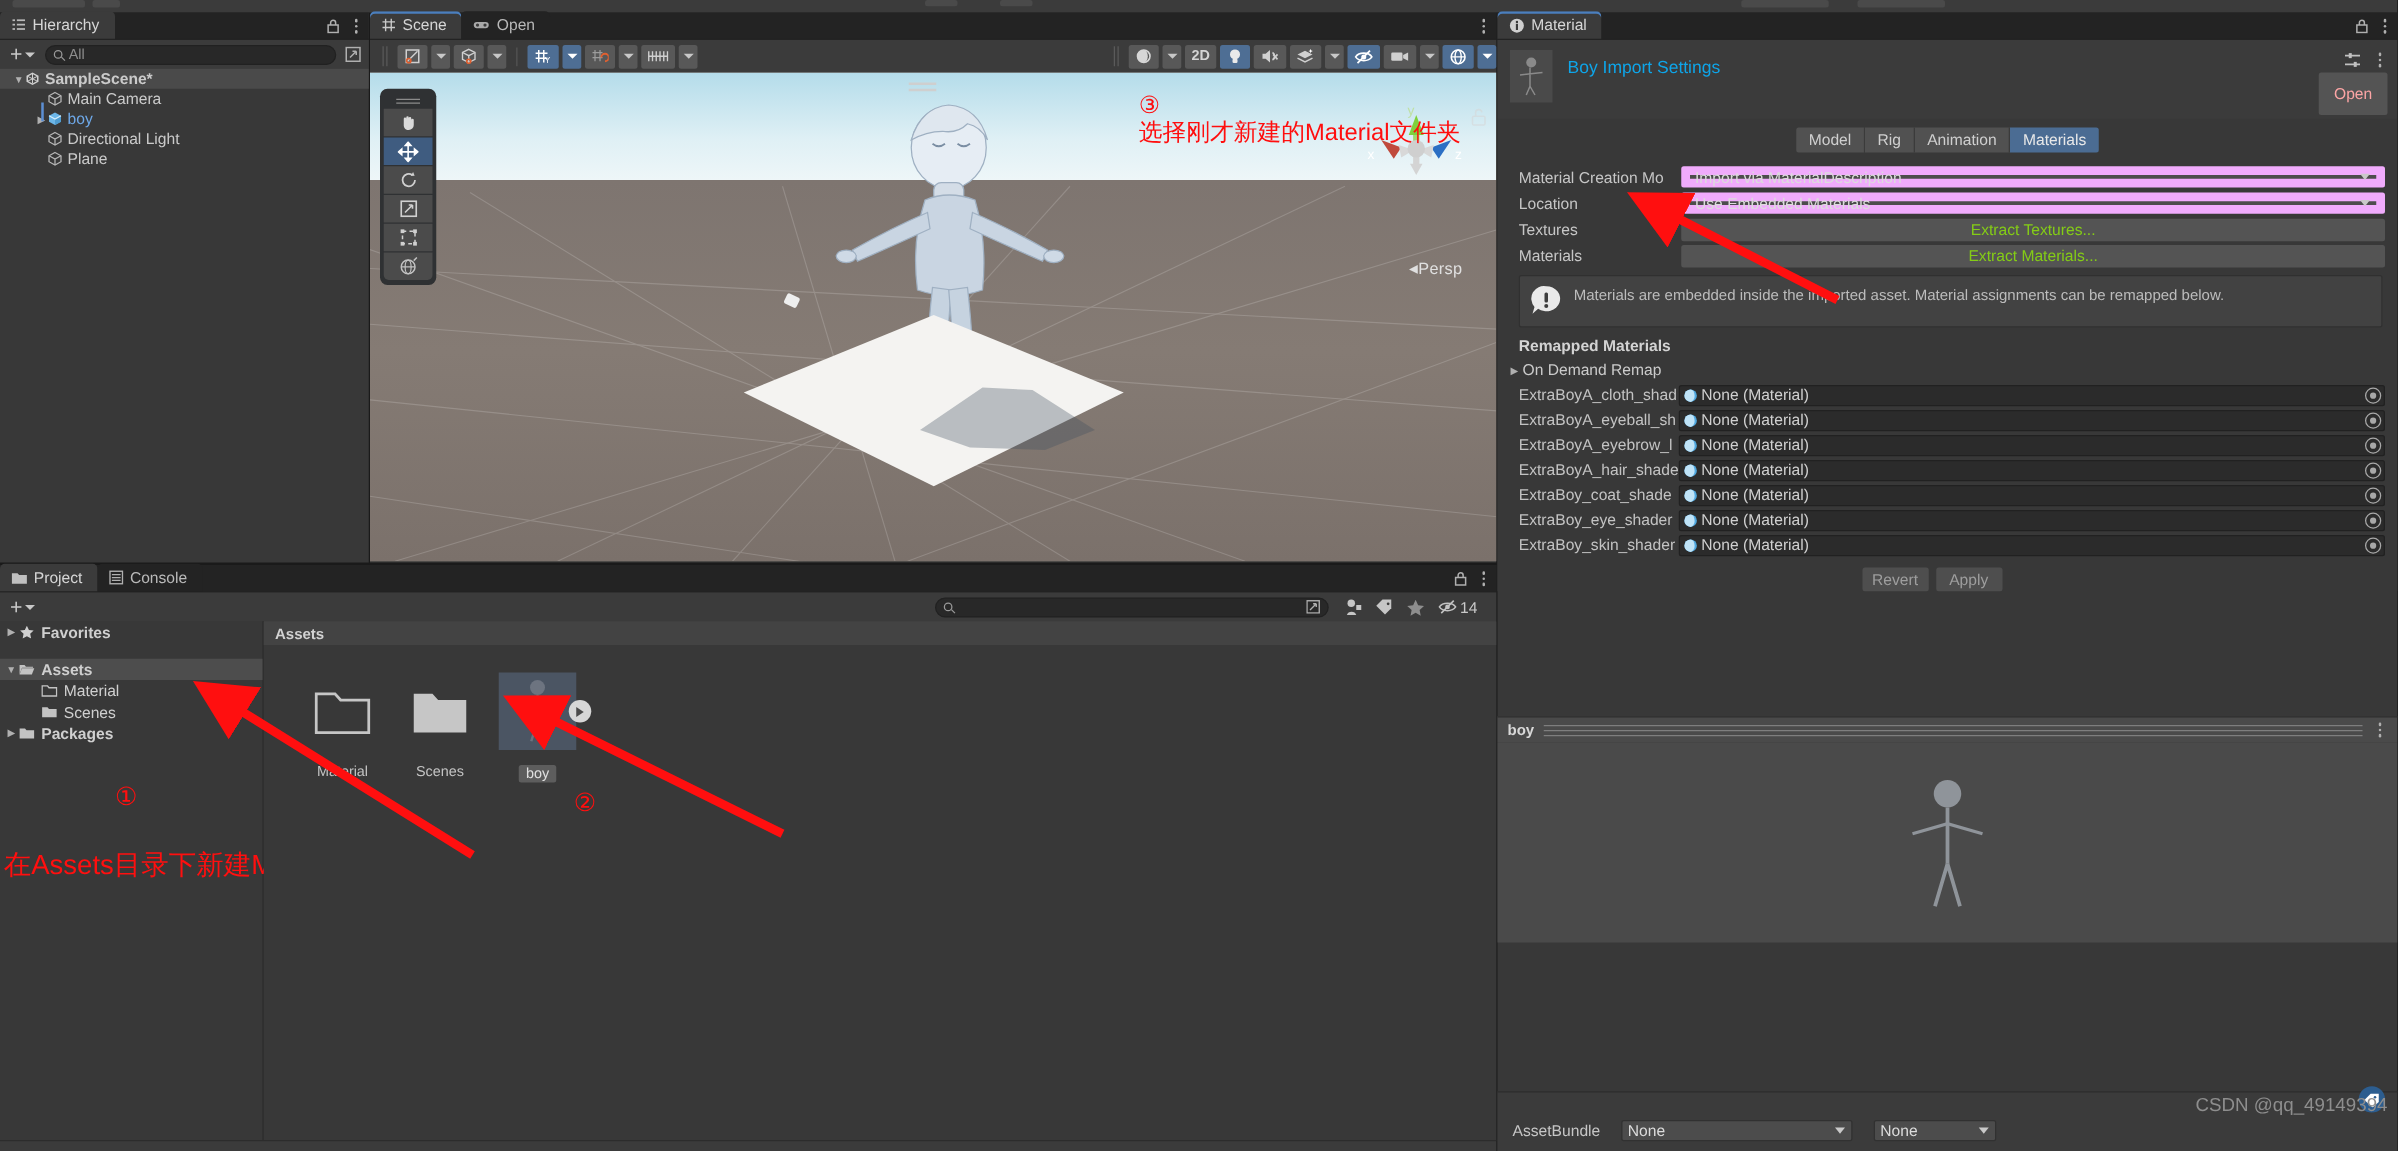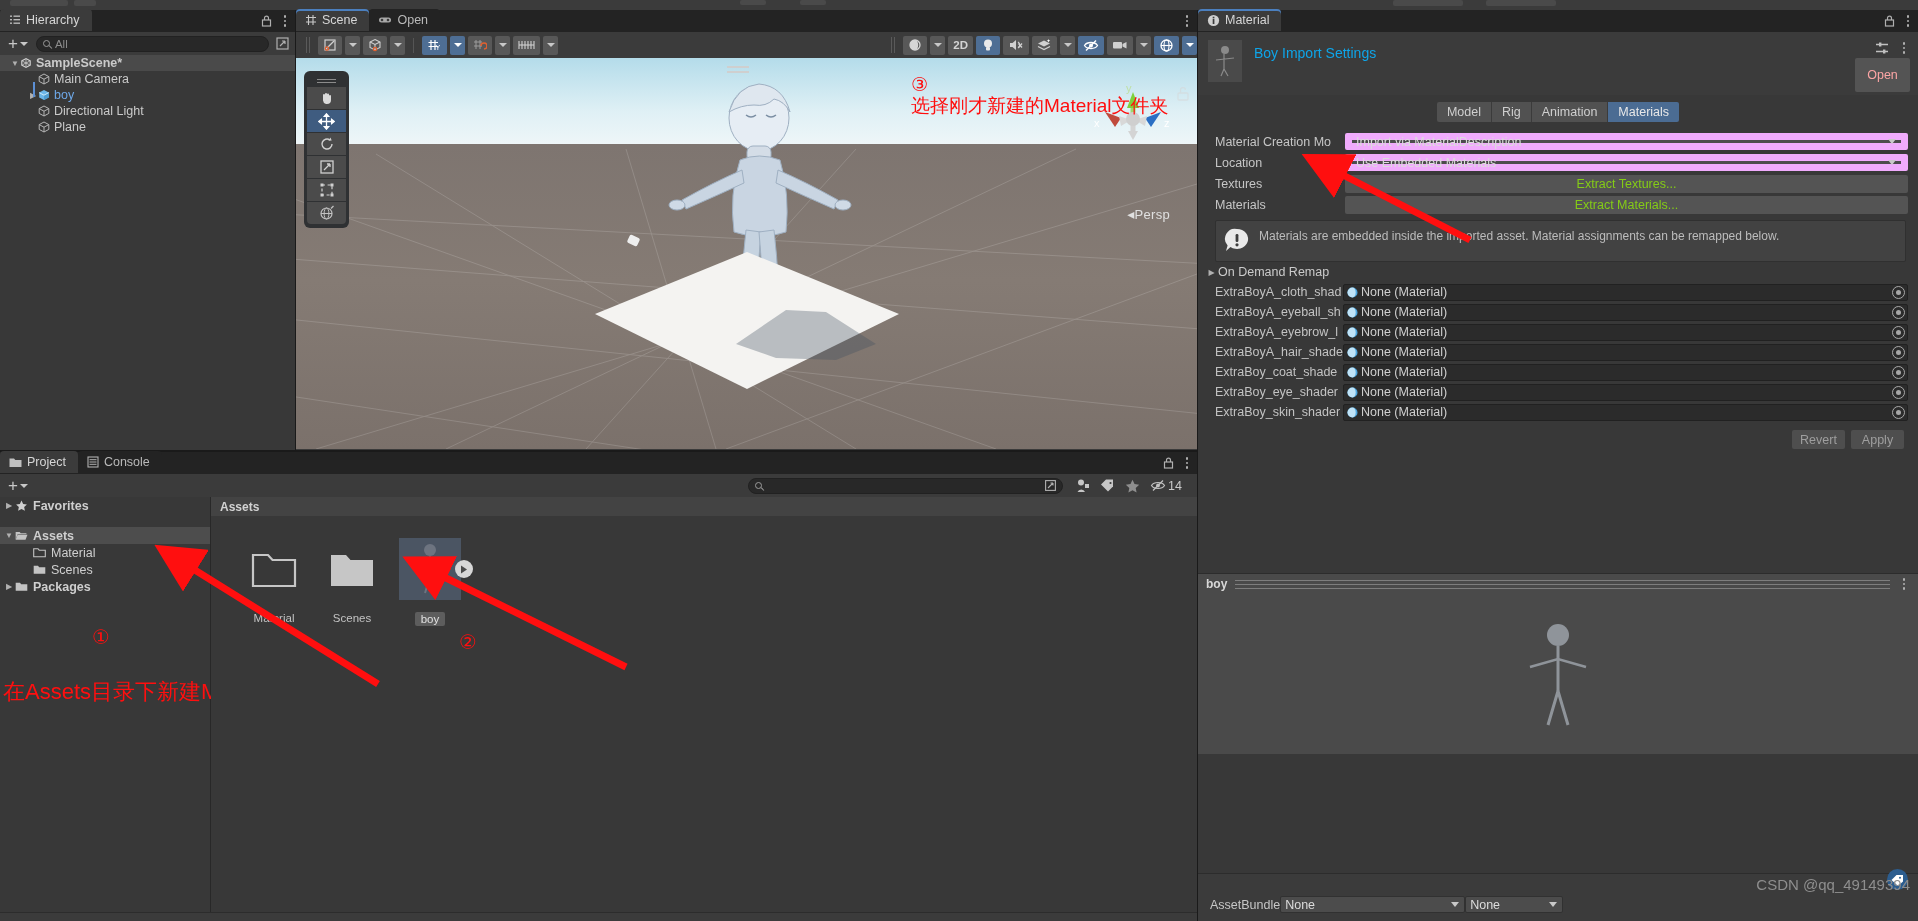--- a/index.html
+++ b/index.html
@@ -137,30 +137,30 @@
   .odr { height:20px; display:flex; align-items:center; padding-left:7px; font-size:12.5px; color:#cbcbcb;}
   .odr .tri{width:13px;text-align:center;font-size:8px;color:#b0b0b0;}
   .mrow { height:20px; display:flex; align-items:center; padding-left:17px; }
   .mname { width:128px; font-size:12.5px; color:#c3c3c3; overflow:hidden; white-space:nowrap;}
   .objfield { flex:1; margin-right:10px; height:17px; background:#2b2b2b; border:1px solid #212121; border-radius:2px;
               display:flex; align-items:center; padding-left:3px; gap:3px; font-size:12.5px; color:#d0d0d0; position:relative;}
   .sphere-ico{width:11px;height:11px;flex:none;}
   .pick { position:absolute; right:2px; width:13px;height:13px;border:1.4px solid #a8a8a8;border-radius:50%;
           display:flex;align-items:center;justify-content:center;}
   .pick i{width:5px;height:5px;border-radius:50%;background:#a8a8a8;display:block;}
-  .ra-row { display:flex; justify-content:flex-end; gap:6px; padding:8px 14px 0 0;}
+  .ra-row { display:flex; justify-content:center; gap:6px; padding:8px 25px 0 0;}
   .rabtn { height:19px; min-width:53px; background:#4e4e4e; border-radius:2px; display:flex;align-items:center;justify-content:center;
            color:#9e9e9e; font-size:12.5px;}
   .preview-hdr { height:21px; background:#4a4a4a; border-top:1px solid #2c2c2c; display:flex; align-items:center; padding:0 8px; gap:8px;}
   .preview-hdr .pname{font-size:12px;font-weight:bold;color:#d8d8d8;}
   .pv-lines{flex:1;display:flex;flex-direction:column;gap:3px;}
   .pv-lines i{height:1px;background:#7e7e7e;display:block;}
   .preview-area { height:160px; background:#4a4a4a; display:flex;align-items:center;justify-content:center;}
   .ab-bar { position:absolute; left:0; bottom:0; width:720px; height:48px; background:#3b3b3b; border-top:1px solid #2c2c2c;}
-  .ab-row { display:flex; align-items:center; padding:22px 0 0 12px; gap:0;}
+  .ab-row { display:flex; align-items:center; padding:22px 0 0 12px; gap:17px;}
   .ab-lbl{font-size:12.5px;color:#c6c6c6;}
   .ab-dd{width:185px;height:17px;background:#4c4c4c;border:1px solid #313131;border-radius:2px;
          display:flex;align-items:center;padding:0 4px;font-size:12.5px;color:#dcdcdc;position:relative;}
   .ab-dd .dcar{position:absolute;right:5px;width:0;height:0;border-left:4px solid transparent;border-right:4px solid transparent;border-top:5px solid #c9c9c9;}
   .tagbadge{position:absolute;right:10px;bottom:31px;width:21px;height:21px;border-radius:50%;background:#2c5d8f;
             display:flex;align-items:center;justify-content:center;}
   .watermark{position:absolute;right:8px;bottom:28px;color:#8e8e8e;font-size:15px;}
 
   
   #topstrip{position:absolute;left:0;top:0;width:1918px;height:10px;background:#3b3b3b;}
@@ -811,20 +811,21 @@
 
       <div class="helpbox">
         <svg class="help-ico" viewBox="0 0 26 26">
           <path d="M13 1 a11 10 0 1 1 -6.5 18 l-4.5 4 1.6 -5.5 A10 10 0 0 1 13 1Z" fill="#e9e9e9"></path>
           <rect x="11.6" y="6" width="2.8" height="8" rx="1.2" fill="#3d3d3d"></rect>
           <circle cx="13" cy="16.8" r="1.6" fill="#3d3d3d"></circle>
         </svg>
         <div class="help-txt">Materials are embedded inside the imported asset. Material assignments can be remapped below.</div>
       </div>
 
+      <div class="sect-title">Remapped Materials</div>
       <div class="odr">
         <span class="tri">▶</span>
         <span>On Demand Remap</span>
       </div>
 
       <div id="material-slots">
           <div class="mrow">
             <div class="mname">ExtraBoyA_cloth_shad</div>
     <div class="objfield">
       <svg class="sphere-ico" viewBox="0 0 11 11">

